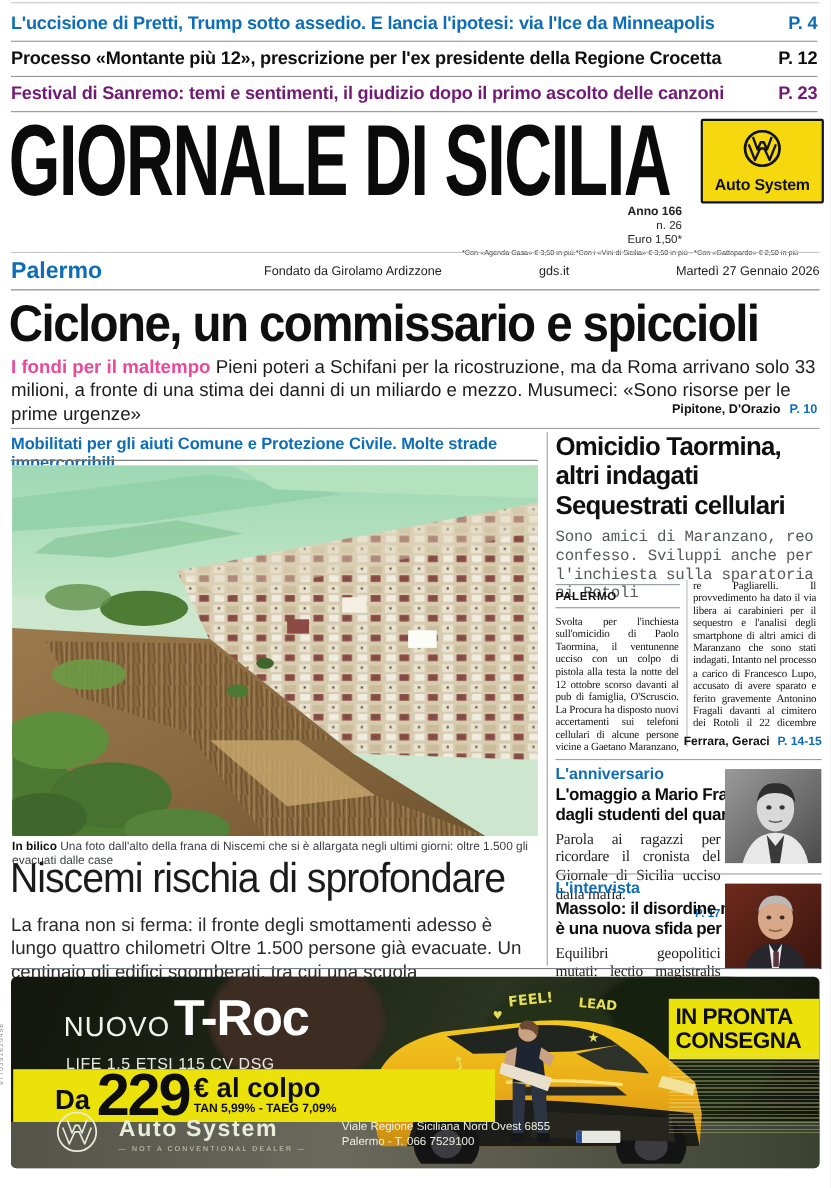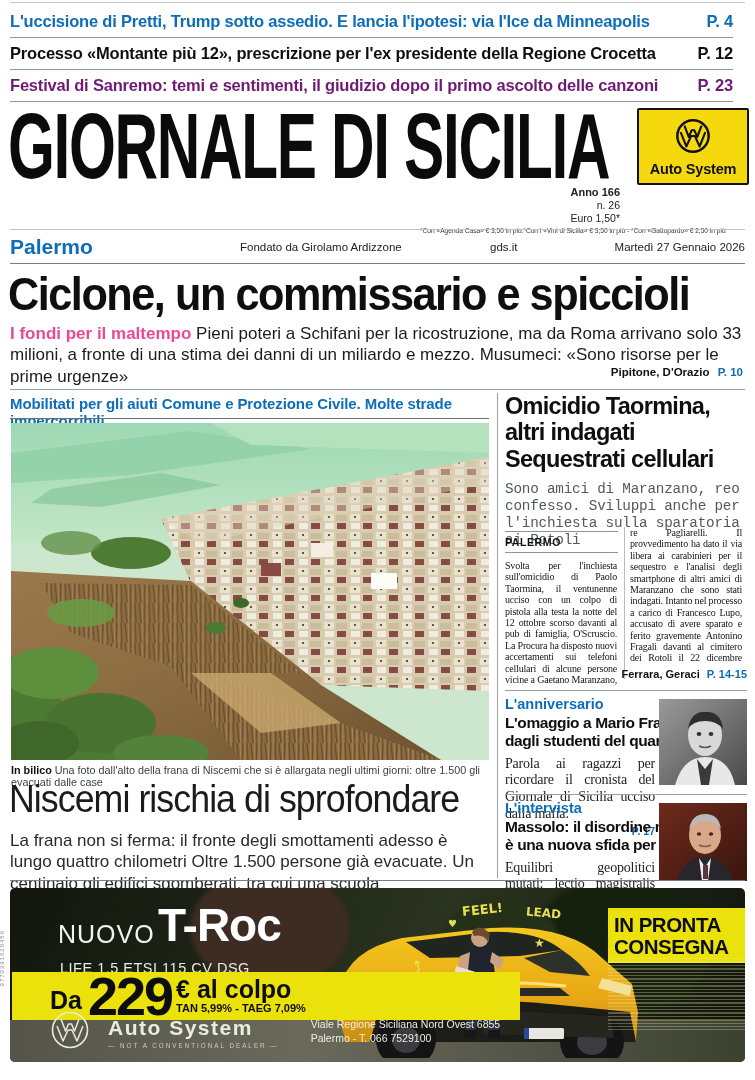--- a/index.html
+++ b/index.html
@@ -4,21 +4,21 @@
 <style>
   html,body{margin:0;padding:0;background:#e8e8e8;}
   .page{position:relative;width:755px;height:1080px;background:#fff;margin:0 auto;
         font-family:"Liberation Sans",sans-serif;color:#111;overflow:hidden;}
   .abs{position:absolute;}
   .rule{position:absolute;background:#9aa0a4;height:1px;}
   .rule.v{width:1px;height:auto;}
   .pg{color:#0d6db8;font-weight:bold;}
 
   
-  .tops{position:absolute;left:10px;right:22px;top:6px;}
+  .tops{position:absolute;left:10px;right:12px;top:6px;}
   .toprow{display:flex;justify-content:space-between;align-items:center;height:31px;
           font-weight:bold;font-size:16.5px;letter-spacing:-0.2px;border-bottom:1px solid #8e9498;}
   .toprow .p{font-size:16.5px;}
   .toprow.c-blue,.toprow.c-blue .p{color:#0d6db8;}
   .toprow.c-black,.toprow.c-black .p{color:#0f0f10;}
   .toprow.c-gray,.toprow.c-gray .p{color:#701a75;}
   .topline{position:absolute;left:10px;right:10px;top:2px;height:1px;background:#c7cacc;}
 
   
   .mast-title{position:absolute;left:8px;top:100px;font-family:"Liberation Sans",sans-serif;
@@ -83,21 +83,21 @@
   .mini .mby{width:150px;text-align:right;font-size:10.5px;font-weight:bold;margin-top:2px;}
   .mini .mph{position:absolute;right:0;top:3px;width:88px;height:86px;overflow:hidden;}
 
   
   .ad{position:absolute;left:10px;top:888px;width:735px;height:174px;border-radius:5px;overflow:hidden;
       background:linear-gradient(115deg,#12160e 0%,#1d2415 30%,#2b3420 55%,#1a2013 80%,#10140c 100%);}
   .ad .blob{position:absolute;border-radius:50%;filter:blur(2px);}
   .ad-nuovo{position:absolute;left:48px;top:32px;color:#f2f2ee;font-size:25px;letter-spacing:1px;}
   .ad-model{position:absolute;left:148px;top:10px;color:#fff;font-size:46px;font-weight:900;letter-spacing:-1px;}
   .ad-trim{position:absolute;left:50px;top:72px;color:#e9eae2;font-size:14.5px;letter-spacing:0.5px;}
-  .price-band{position:absolute;left:2px;top:84px;width:508px;height:48px;background:#ece20b;
+  .price-band{position:absolute;left:2px;top:84px;width:438px;height:48px;background:#ece20b;
       display:flex;align-items:center;padding-left:38px;box-sizing:border-box;color:#0d0d0d;}
   .price-band .da{font-size:25px;font-weight:900;margin-right:6px;margin-top:8px;}
   .price-band .num{font-size:54px;font-weight:900;letter-spacing:-2px;line-height:1;}
   .price-band .sfx{margin-left:4px;display:flex;flex-direction:column;justify-content:center;}
   .price-band .sfx .s1{font-size:25px;font-weight:900;line-height:1;}
   .price-band .sfx .s2{font-size:11px;font-weight:900;line-height:1.2;}
   .avail{position:absolute;left:598px;top:20px;width:142px;background:#ece20b;color:#0d0d0d;
       font-weight:900;font-size:20.5px;line-height:1.05;padding:6px 6px;box-sizing:border-box;letter-spacing:-0.5px;}
   .legal{position:absolute;left:598px;top:70px;width:142px;height:72px;opacity:.85;
       background:repeating-linear-gradient(180deg,rgba(235,232,160,.38) 0 1.4px,rgba(0,0,0,0) 1.4px 3.4px);}

